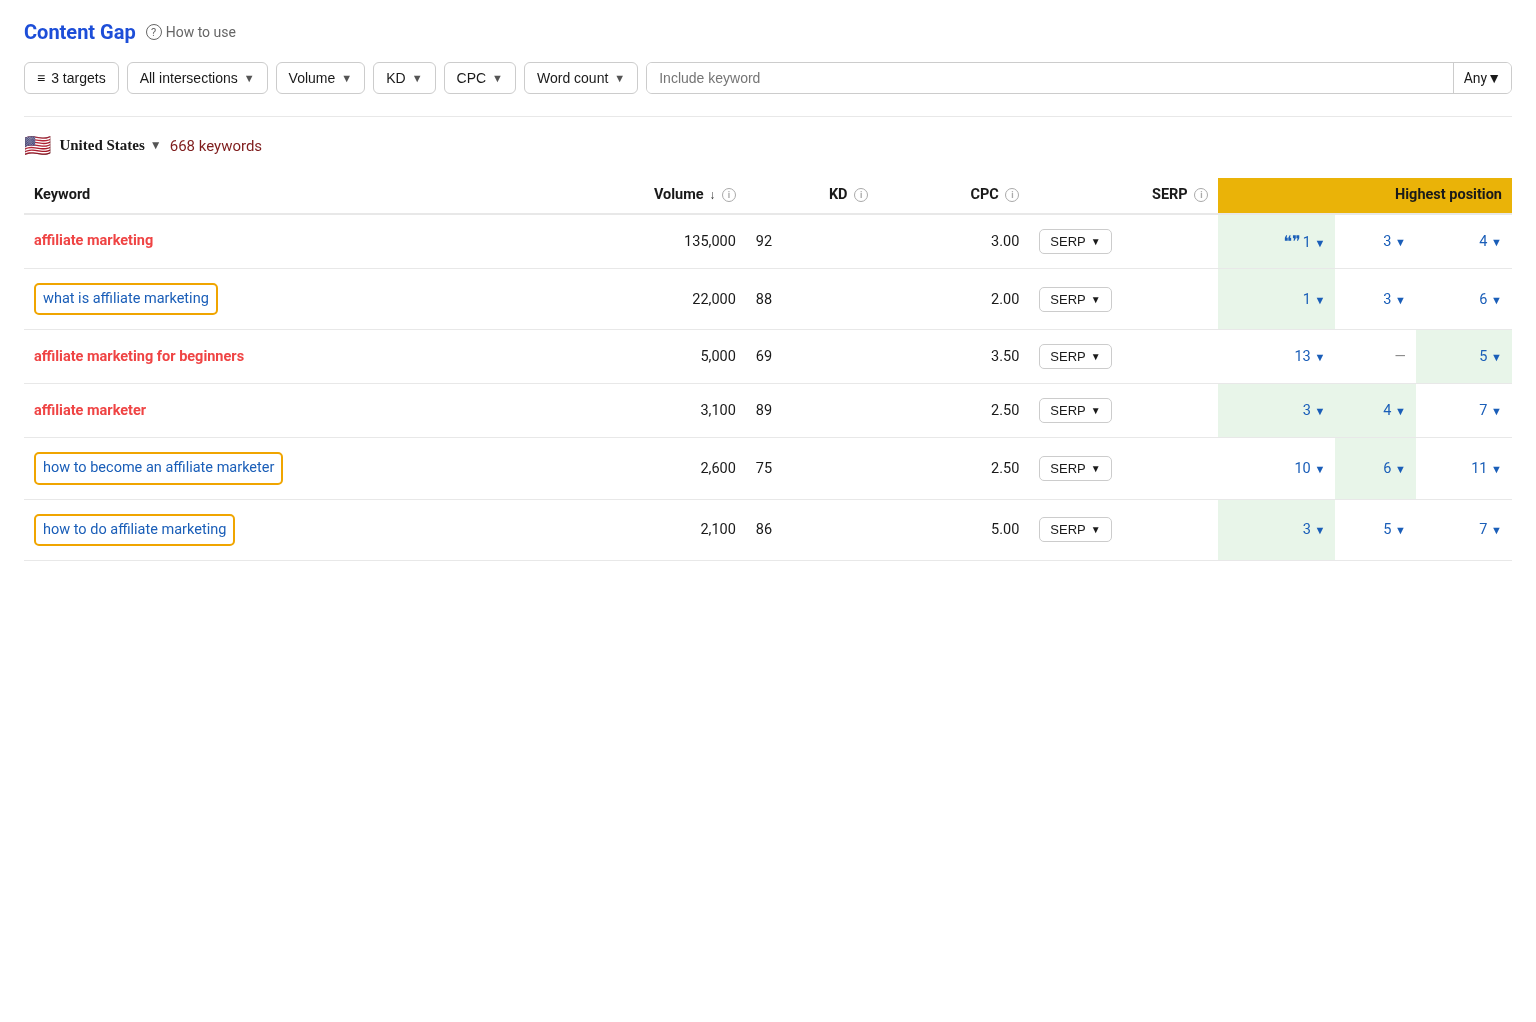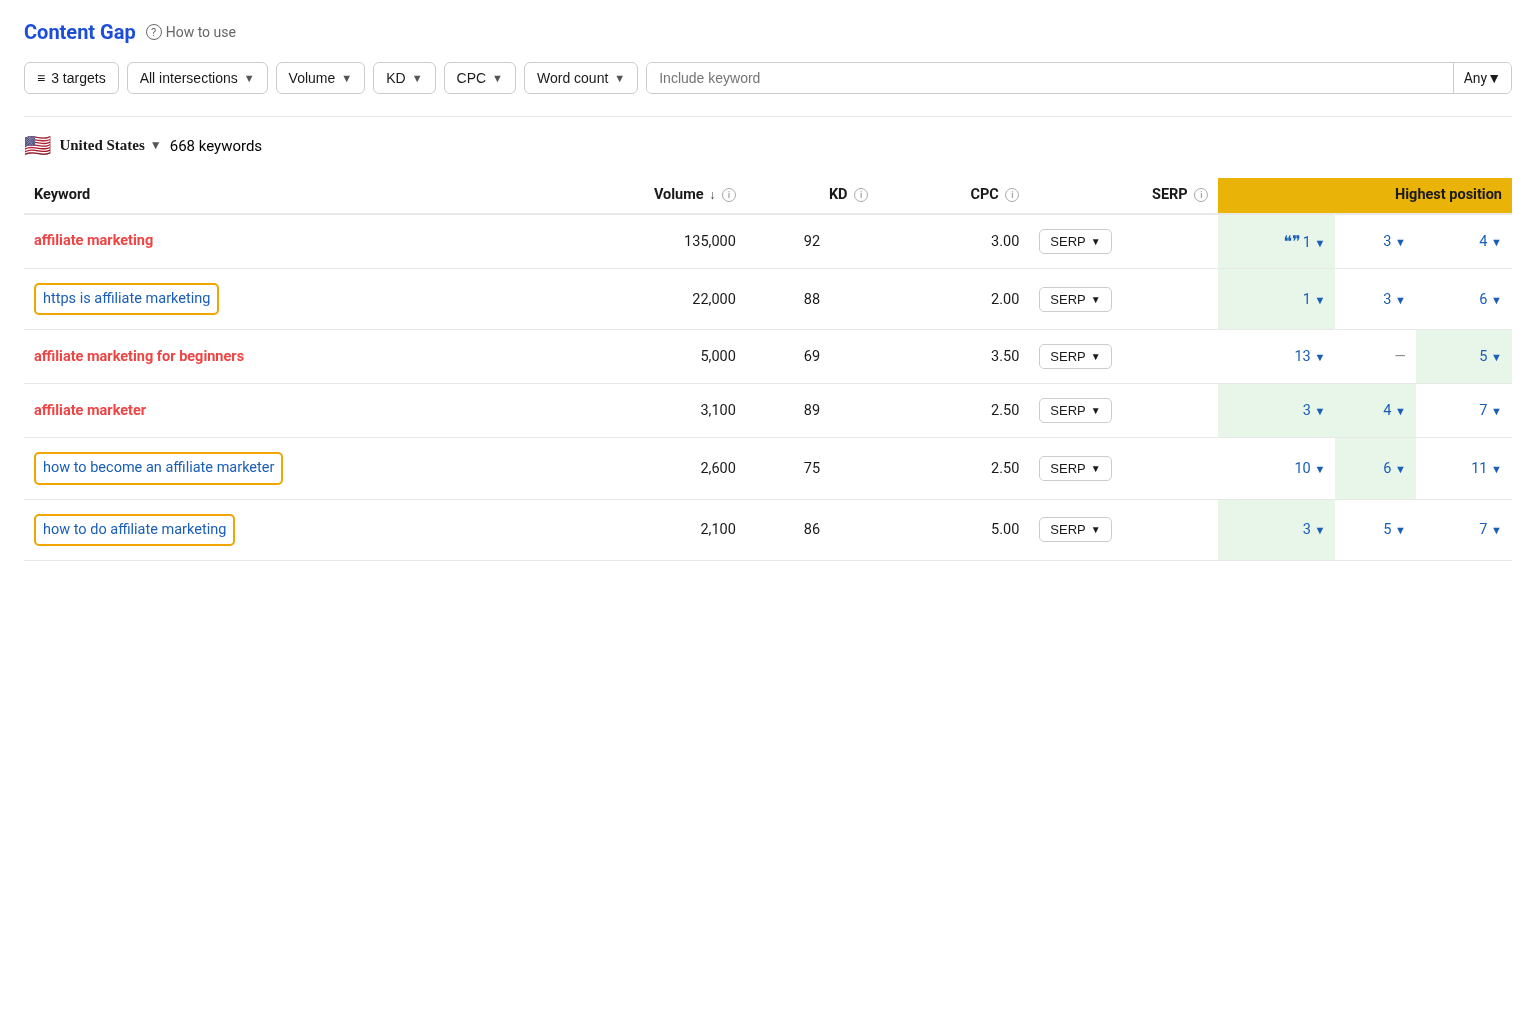--- a/index.html
+++ b/index.html
@@ -120,21 +120,21 @@
       color: #1a1a1a;
       cursor: pointer;
       font-family: Liberation Serif, serif;
     }
     .region-btn .chevron {
       color: #555;
       font-size: 12px;
     }
     .keyword-count {
       font-size: 15px;
-      color: #000000;
+      color: #7f1d1d;
     }
     .table-wrapper {
       width: 100%;
       overflow-x: auto;
     }
     table {
       width: 100%;
       border-collapse: collapse;
       font-size: 14.5px;
     }
@@ -235,21 +235,21 @@
       text-align: center;
       background: #eab308;
     }
     th.col-keyword { min-width: 280px; }
     th.col-volume { min-width: 100px; text-align: right; }
     th.col-kd { min-width: 70px; text-align: right; }
     th.col-cpc { min-width: 80px; text-align: right; }
     th.col-serp { min-width: 100px; text-align: right; }
     th.col-pos1, th.col-pos2, th.col-pos3 { min-width: 130px; text-align: right; }
     td.col-volume { text-align: right; }
-    td.col-kd { text-align: center; }
+    td.col-kd { text-align: left; }
     td.col-cpc { text-align: right; }
     td.col-serp { text-align: center; }
     td.col-pos1, td.col-pos2, td.col-pos3 { text-align: right; }
     .green-bg { background-color: #e8f5e9; }
   </style>
 </head>
 <body>
 
 <div class="page-container">
 
@@ -342,21 +342,21 @@
             <td class="col-kd num-cell">92</td>
             <td class="col-cpc num-cell">3.00</td>
             <td class="col-serp">
               <button class="serp-btn">SERP <span style="font-size:10px;">▼</span></button>
             </td>
             <td class="col-pos1 position-cell green-bg"><span class="quote-icon">❝❞</span><span>1</span> <span class="arrow-down">▼</span></td>
             <td class="col-pos2 position-cell"><span>3</span> <span class="arrow-down">▼</span></td>
             <td class="col-pos3 position-cell"><span>4</span> <span class="arrow-down">▼</span></td>
           </tr>
           <tr>
-            <td class="col-keyword"><span class="keyword-highlighted">https is affiliate marketing</span></td>
+            <td class="col-keyword"><span class="keyword-highlighted">what is affiliate marketing</span></td>
             <td class="col-volume num-cell">22,000</td>
             <td class="col-kd num-cell">88</td>
             <td class="col-cpc num-cell">2.00</td>
             <td class="col-serp">
               <button class="serp-btn">SERP <span style="font-size:10px;">▼</span></button>
             </td>
             <td class="col-pos1 position-cell green-bg"><span>1</span> <span class="arrow-down">▼</span></td>
             <td class="col-pos2 position-cell"><span>3</span> <span class="arrow-down">▼</span></td>
             <td class="col-pos3 position-cell"><span>6</span> <span class="arrow-down">▼</span></td>
           </tr>

